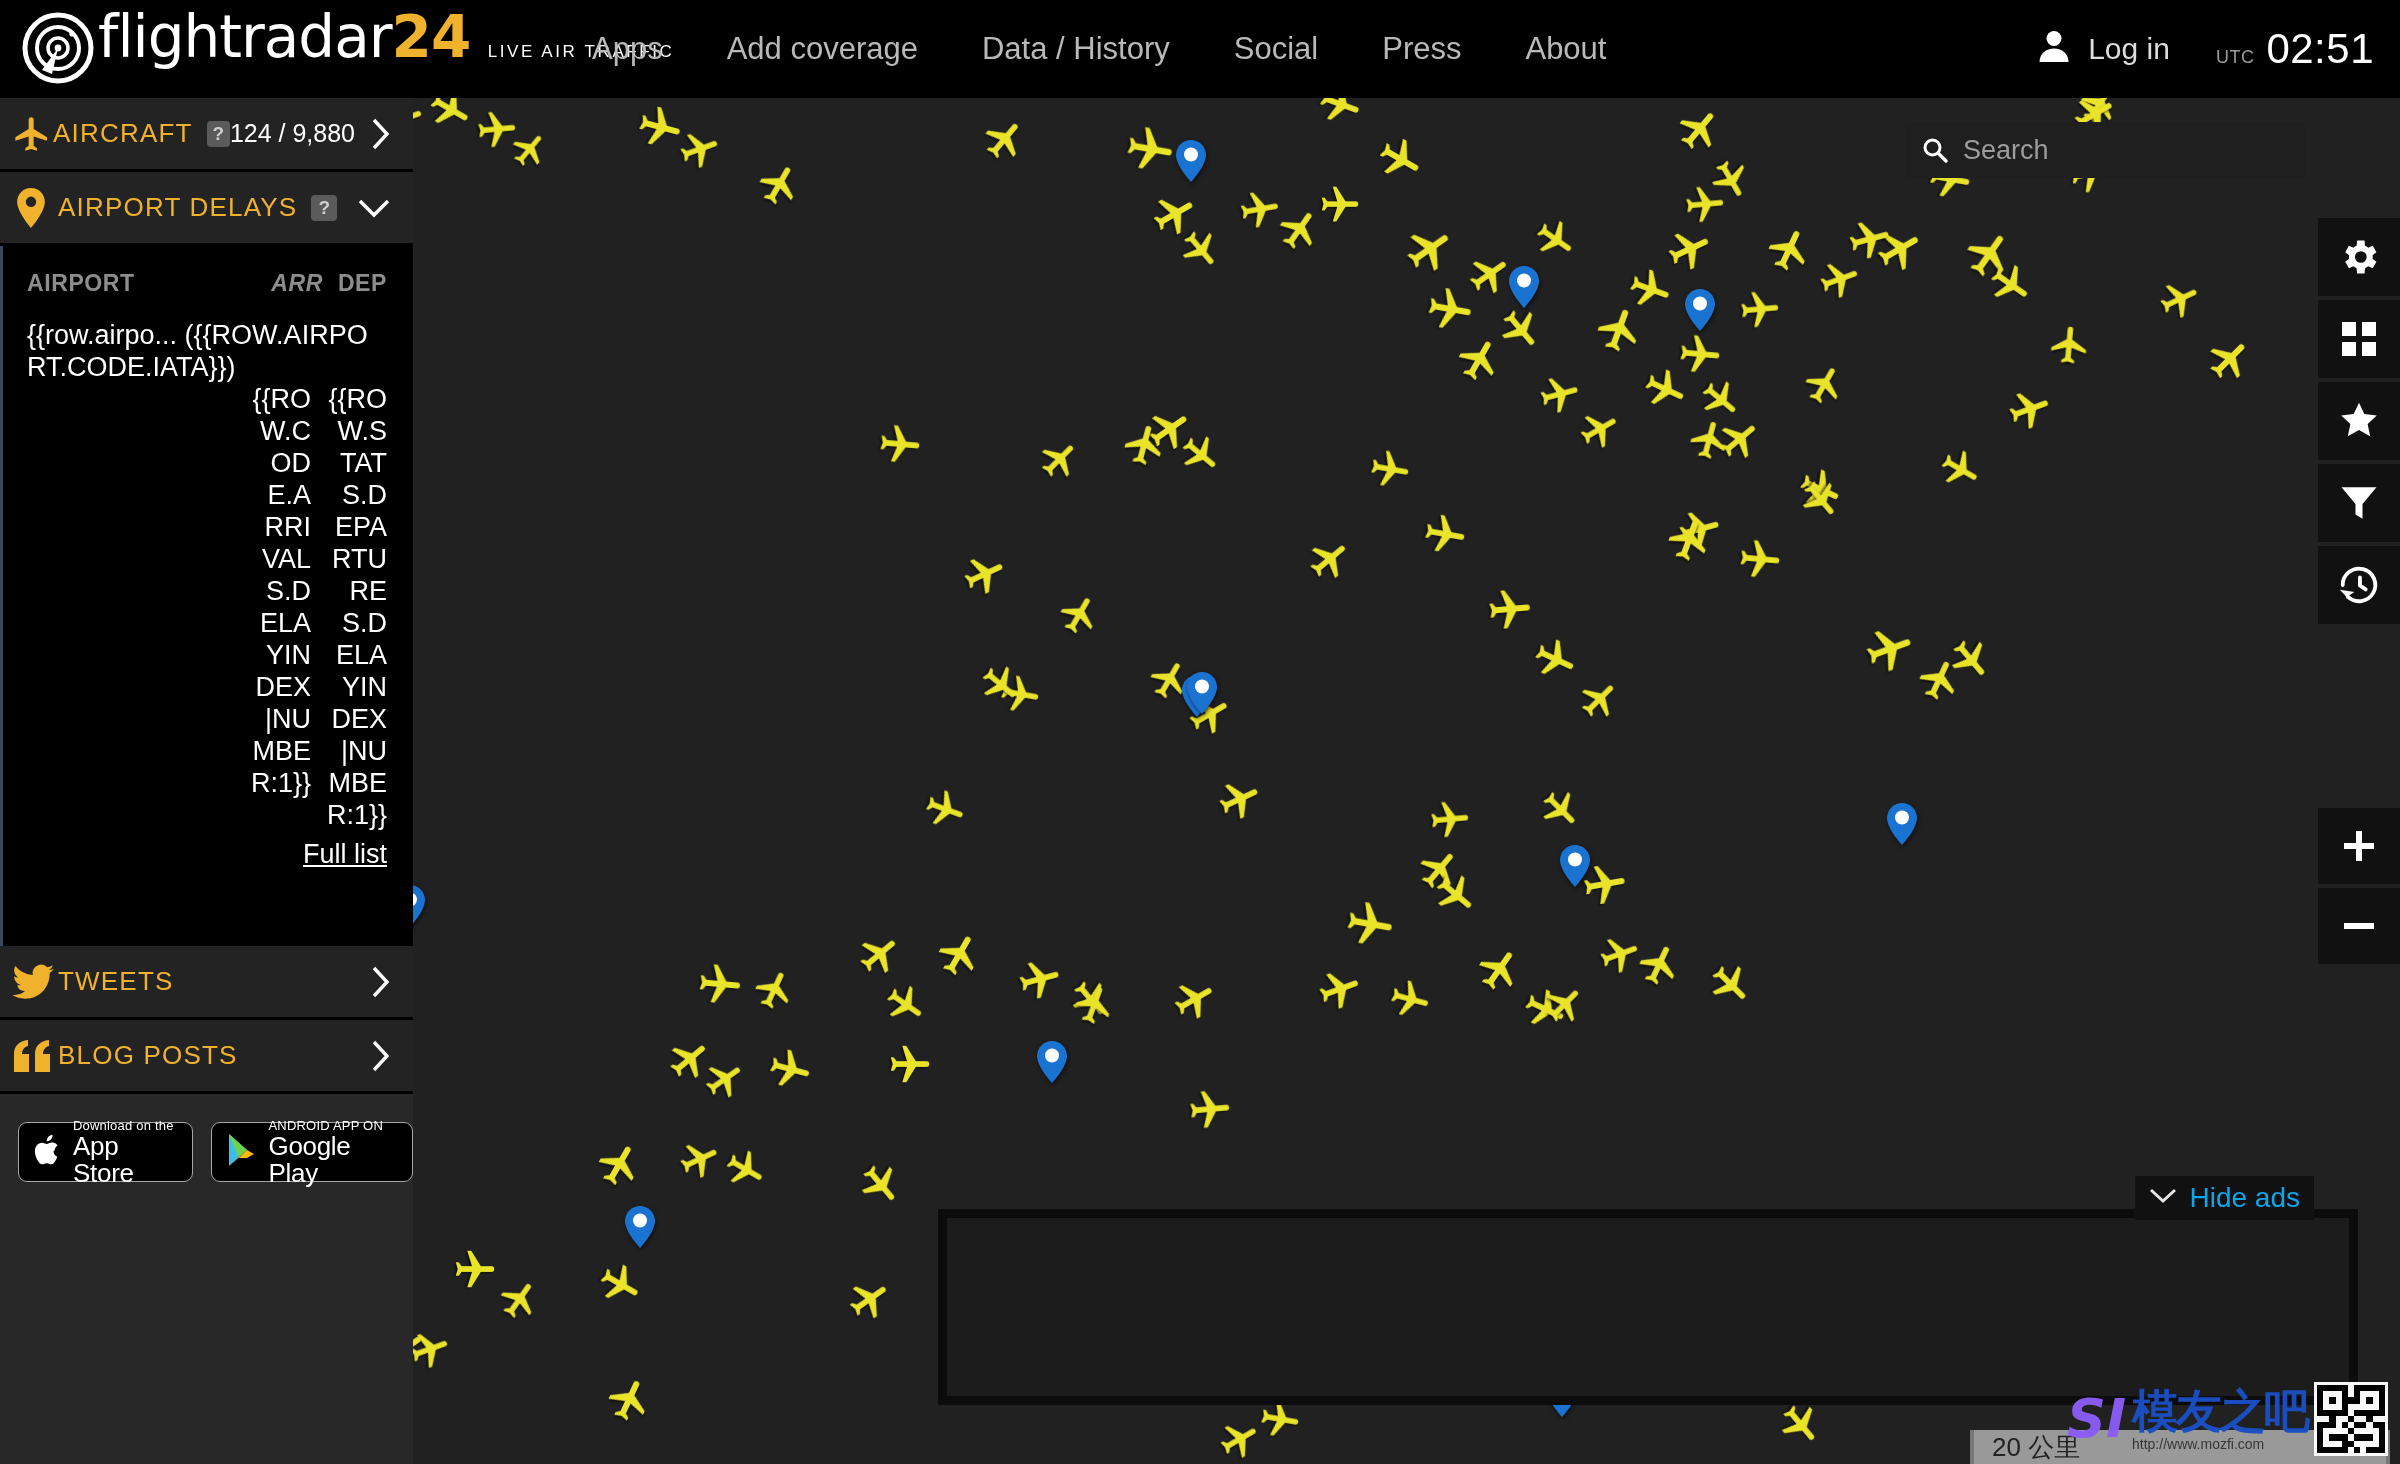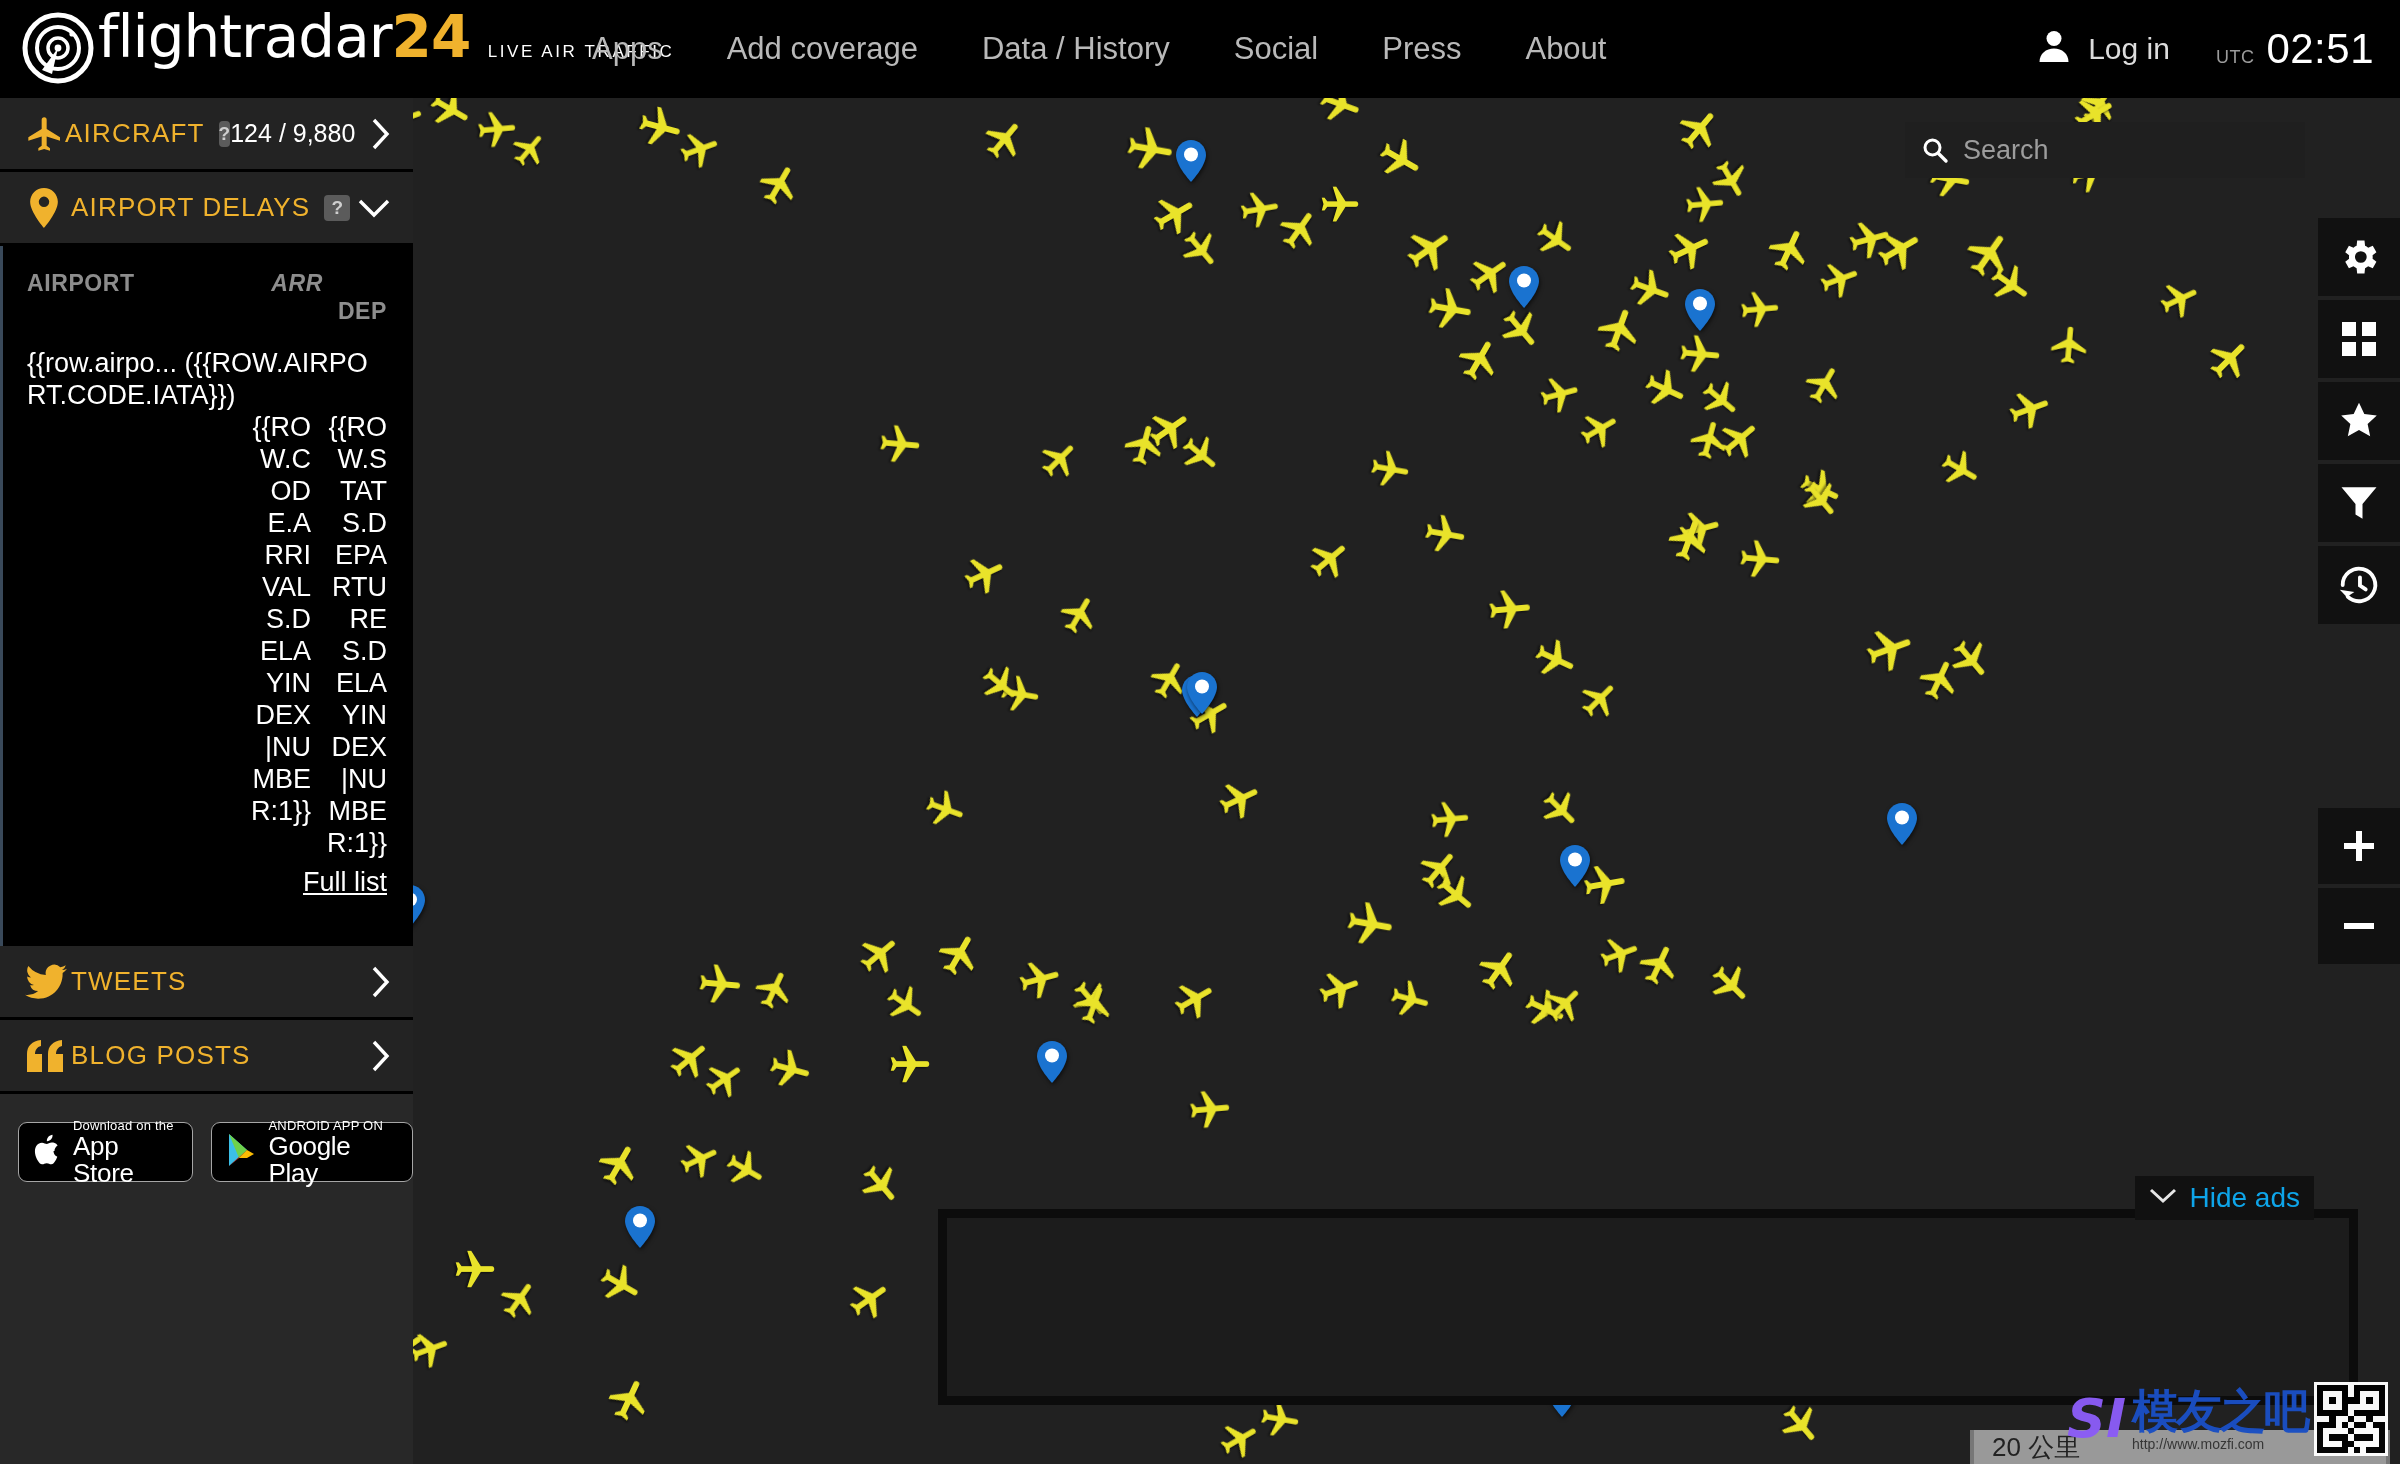--- a/index.html
+++ b/index.html
@@ -71,21 +71,21 @@
   #utcblock .utclabel { color: #9b9b9b; font-size: 18px; letter-spacing: .5px; }
   #utcblock .utctime { color: #fff; font-size: 42px; font-weight: 300; letter-spacing: .5px; }
 
   
   #sidebar {
     position: absolute; left: 0; top: 98px; width: 413px; height: 1366px;
     background: #282828; z-index: 35;
   }
   .panelrow {
     position: relative; height: 74px; background: #232323;
-    display: flex; align-items: center; padding: 0 22px 0 25px;
+    display: flex; align-items: center; padding: 0 22px 0 12px;
     cursor: pointer; border-bottom: 3px solid #000;
   }
   .panelrow .pico { width: 46px; color: #f0b22d; display: flex; align-items: center; }
   .panelrow .ptitle {
     color: #f0b22d; font-size: 26px; letter-spacing: 1.2px; font-weight: 400;
     white-space: nowrap;
   }
   .helpbadge {
     display: inline-block; margin-left: 14px;
     width: 26px; height: 26px; border-radius: 4px;
@@ -102,21 +102,21 @@
     background: #000; padding: 24px 26px 18px 24px;
     border-left: 3px solid #39495a;
     min-height: 700px;
   }
   #delaytable .thead {
     display: flex; color: #8d8d8d; font-size: 23px;
     font-weight: 700; letter-spacing: .6px; margin-bottom: 22px;
   }
   #delaytable .thead .c-air { flex: 1; }
   #delaytable .thead .c-arr { width: 62px; text-align: right; font-style: italic; }
-  #delaytable .thead .c-dep { width: 64px; text-align: right; margin-top: 28px; }
+  #delaytable .thead .c-dep { width: 64px; text-align: right; }
 
   #delaytable .tbody { color: #fff; font-size: 27px; line-height: 32px; }
   #delaytable .airportcell { word-break: break-all; }
   #delaytable .numrow { display: flex; justify-content: flex-end; gap: 14px; }
   #delaytable .numcol { width: 62px; text-align: right; word-break: break-all; }
   #fulllist {
     display: block; text-align: right; margin-top: 8px;
     color: #fff; font-size: 27px; text-decoration: underline; cursor: pointer;
   }
 

